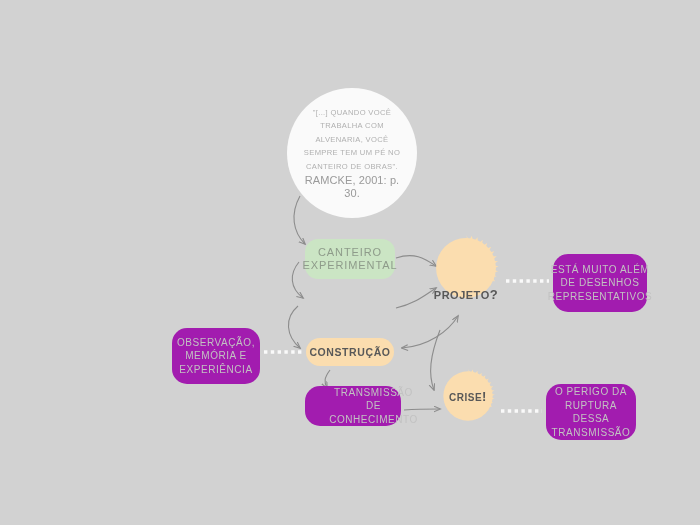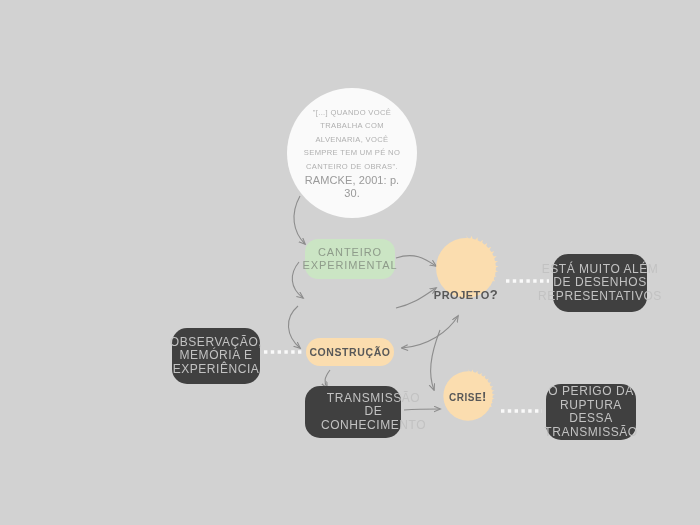--- a/index.html
+++ b/index.html
@@ -69,31 +69,31 @@
     font-size: 11px;
     line-height: 13px;
     letter-spacing: 0.9px;
     white-space: pre-line;
   }
   .green-1 { left: 305px; top: 239px; width: 90px; height: 40px; }
   .green-2 { left: 305px; top: 291px; width: 90px; height: 30px; }
 
   
   .white-box {
-    background: #404040;
+    background: #a21caf;
     border-radius: 15px;
     color: #c2c2c2;
-    font-size: 12px;
+    font-size: 10px;
     line-height: 13.5px;
     letter-spacing: 0.55px;
     white-space: pre-line;
   }
   .wb-representativos { left: 553px; top: 254px; width: 94px; height: 58px; }
   .wb-observacao      { left: 172px; top: 328px; width: 88px; height: 56px; }
-  .wb-transmissao     { left: 305px; top: 386px; width: 96px; height: 52px; padding-left: 41px; }
+  .wb-transmissao     { left: 305px; top: 386px; width: 96px; height: 40px; padding-left: 41px; }
   .wb-perigo          { left: 546px; top: 384px; width: 90px; height: 56px; }
 
   
   .construcao {
     left: 306px;
     top: 338px;
     width: 88px;
     height: 28px;
     border-radius: 14px;
     background: #fbddaf;

